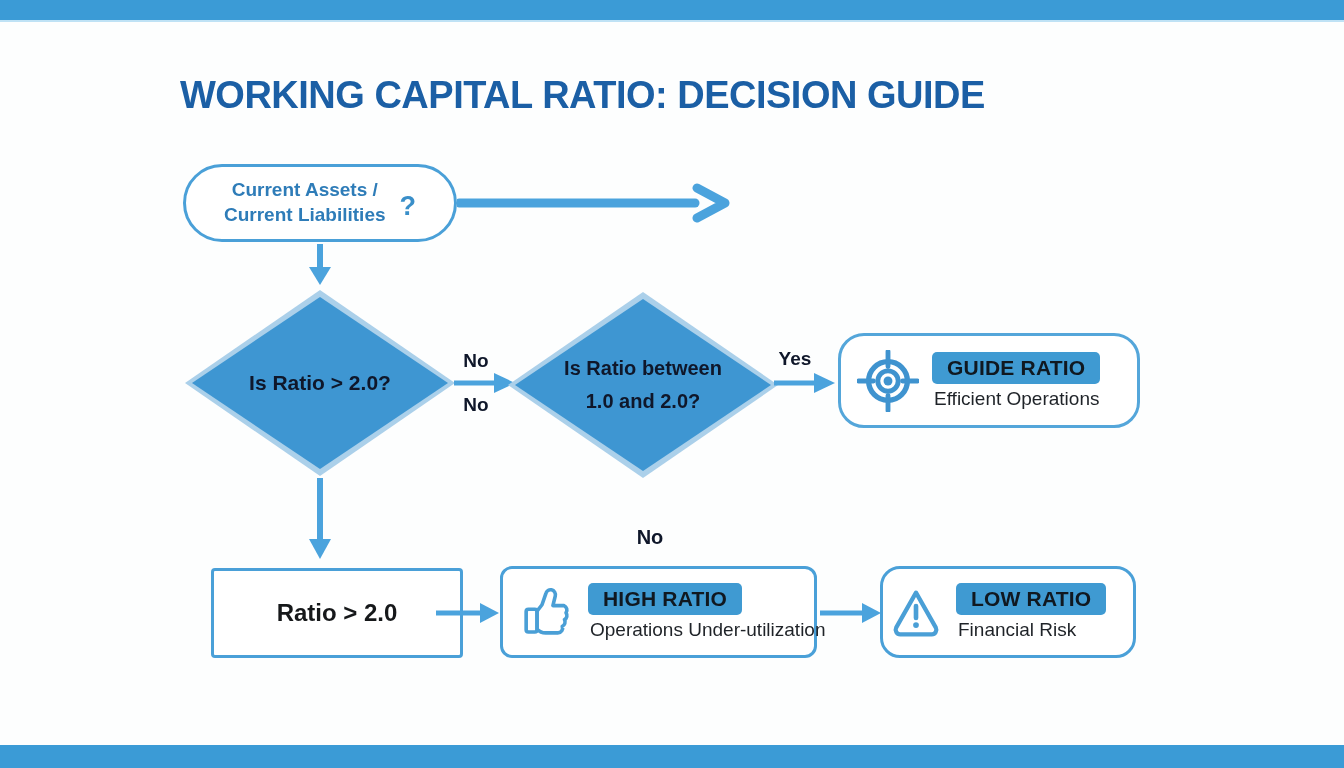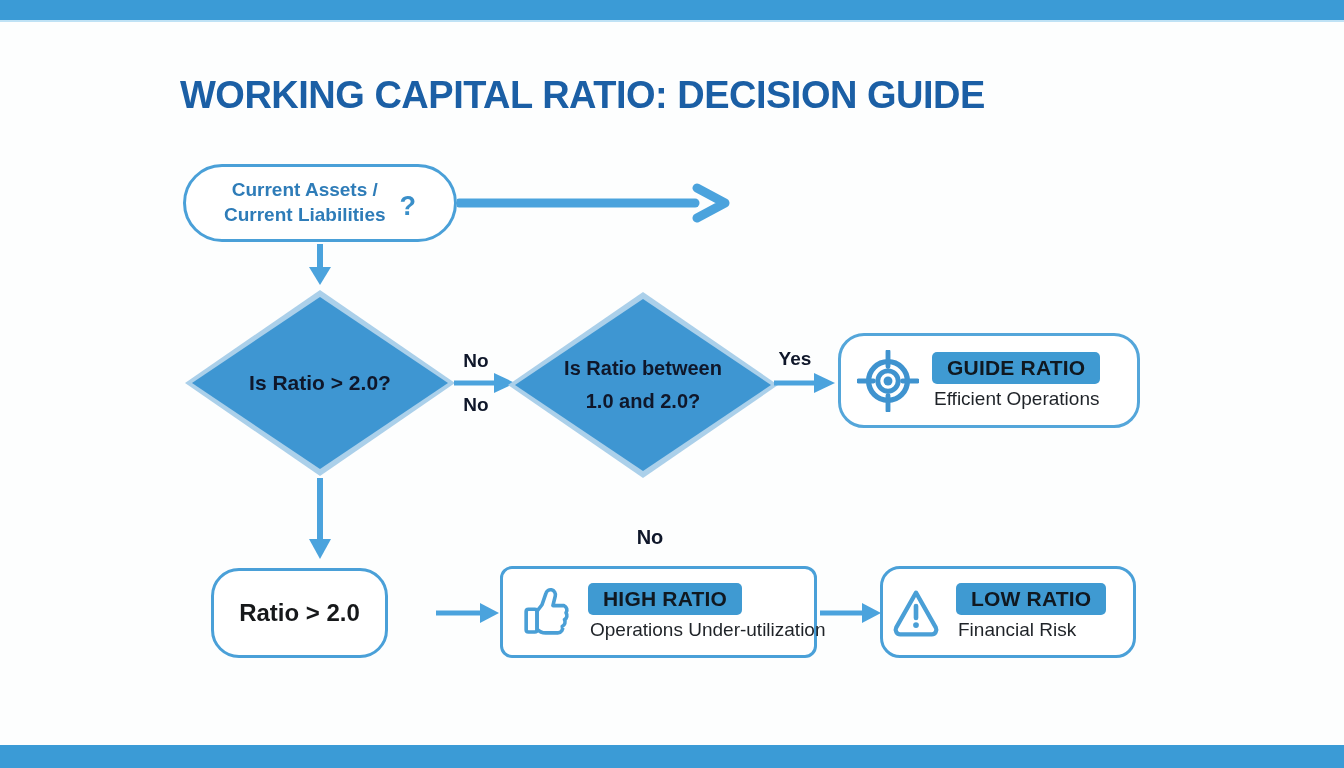--- a/index.html
+++ b/index.html
@@ -40,21 +40,21 @@
   .a-pill-down { left:306px; top:244px; }
   .a-d1-d2 { left:452px; top:370px; }
   .a-d2-ideal { left:772px; top:370px; }
   .a-d1-down { left:306px; top:478px; }
   .a-proc-high { left:434px; top:600px; }
   .a-high-low { left:818px; top:600px; }
 
   
   .node-box { position:absolute; background:#ffffff; border:3px solid #4aa0d8; display:flex; align-items:center; }
   .ideal-box { left:838px; top:333px; width:302px; height:95px; border-radius:26px; border-color:#54a6da; padding-left:16px; gap:13px; }
-  .process-box { left:211px; top:568px; width:177px; height:90px; border-radius:28px; justify-content:center; }
+  .process-box { left:211px; top:568px; width:252px; height:90px; border-radius:4px; justify-content:center; }
   .process-label { font-size:24px; font-weight:bold; color:#16181a; }
   .high-box { left:500px; top:566px; width:317px; height:92px; border-radius:12px; padding-left:15px; gap:12px; }
   .low-box  { left:880px; top:566px; width:256px; height:92px; border-radius:20px; padding-left:6px; gap:13px; }
 
   .outcome-col { display:flex; flex-direction:column; align-items:flex-start; gap:4px; }
   .chip { background:#3f9ad2; border-radius:5px; padding:4px 15px; font-size:21px; font-weight:bold; color:#101820; letter-spacing:0.2px; white-space:nowrap; }
   .desc { font-size:19px; color:#1f2328; padding-left:2px; white-space:nowrap; }
 
   .icon-wrap { flex:0 0 auto; display:flex; align-items:center; justify-content:center; }
 </style>

